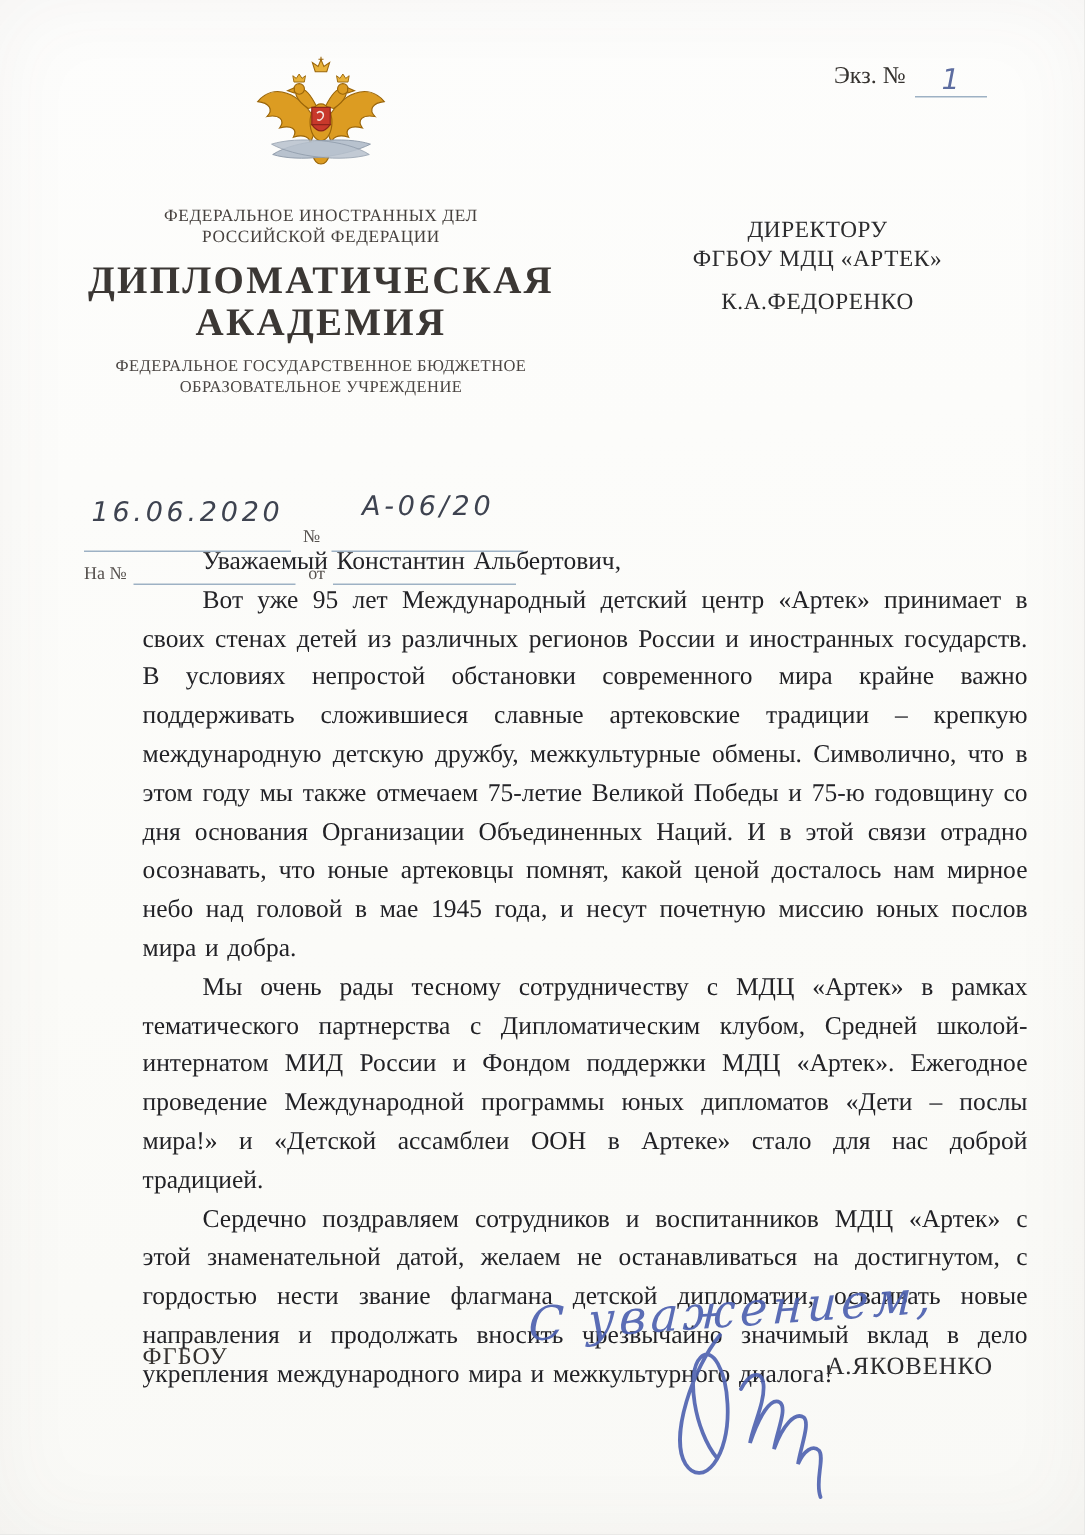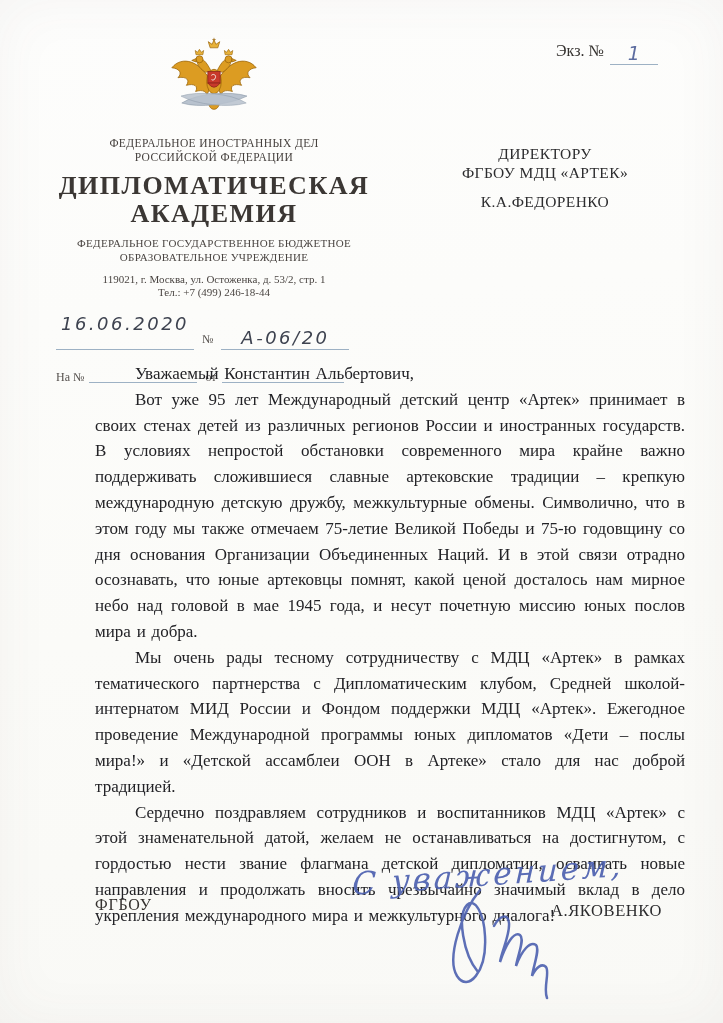--- a/index.html
+++ b/index.html
@@ -23,22 +23,22 @@
   .refblock { position:absolute; left:56px; top:289px; width:306px; }
   .refrow1 { display:flex; align-items:flex-end; }
   .hand {
     font-family:"DejaVu Sans", sans-serif; font-style:italic; font-weight:500;
     color:#3e4350; letter-spacing:2.5px;
   }
   .dateslot { display:inline-block; width:138px; text-align:center;
     border-bottom:1.2px solid #9db1c4; font-size:18px; padding-bottom:15px; }
   .numlabel { font-size:12px; color:#55504d; margin:0 8px 3px 8px; }
   .numslot { display:inline-block; width:128px; text-align:center;
-    border-bottom:1.2px solid #9db1c4; font-size:18px; padding-bottom:1px;margin-top:38px; }
-  .refrow2 { display:flex; align-items:flex-start; margin-top:20px; font-size:12px; color:#55504d; }
+    border-bottom:1.2px solid #9db1c4; font-size:18px; padding-bottom:19px;margin-top:38px; }
+  .refrow2 { display:flex; align-items:flex-end; margin-top:7px; font-size:12px; color:#55504d; }
   .blank1 { display:inline-block; width:108px; border-bottom:1.2px solid #9db1c4; margin-left:5px; height:13px; }
   .otlabel { margin:0 5px 0 8px; }
   .blank2 { display:inline-block; width:122px; border-bottom:1.2px solid #9db1c4; height:13px; }
 
   
   .copyblock { position:absolute; left:556px; top:42px; display:flex; align-items:flex-start; }
   .copylabel { font-size:16px; color:#35322f; }
   .copynum { display:inline-block; width:48px; text-align:center;
     border-bottom:1.2px solid #9db1c4; font-family:"DejaVu Sans",sans-serif;
     font-style:italic; font-size:19px; color:#5d6da0; margin-left:6px; padding-bottom:0; }
@@ -114,24 +114,20 @@
       <div>РОССИЙСКОЙ ФЕДЕРАЦИИ</div>
     </div>
     <div class="academy">
       <div>ДИПЛОМАТИЧЕСКАЯ</div>
       <div>АКАДЕМИЯ</div>
     </div>
     <div class="orgtype">
       <div>ФЕДЕРАЛЬНОЕ ГОСУДАРСТВЕННОЕ БЮДЖЕТНОЕ</div>
       <div>ОБРАЗОВАТЕЛЬНОЕ УЧРЕЖДЕНИЕ</div>
     </div>
-    <div class="addr">
-      <div>119021, г. Москва, ул. Остоженка, д. 53/2, стр. 1</div>
-      <div>Тел.: +7 (499) 246-18-44</div>
-    </div>
   </div>
 
   <div class="refblock">
     <div class="refrow1">
       <span class="dateslot hand">16.06.2020</span>
       <span class="numlabel">№</span>
       <span class="numslot hand">А-06/20</span>
     </div>
     <div class="refrow2">
       <span>На №</span>

